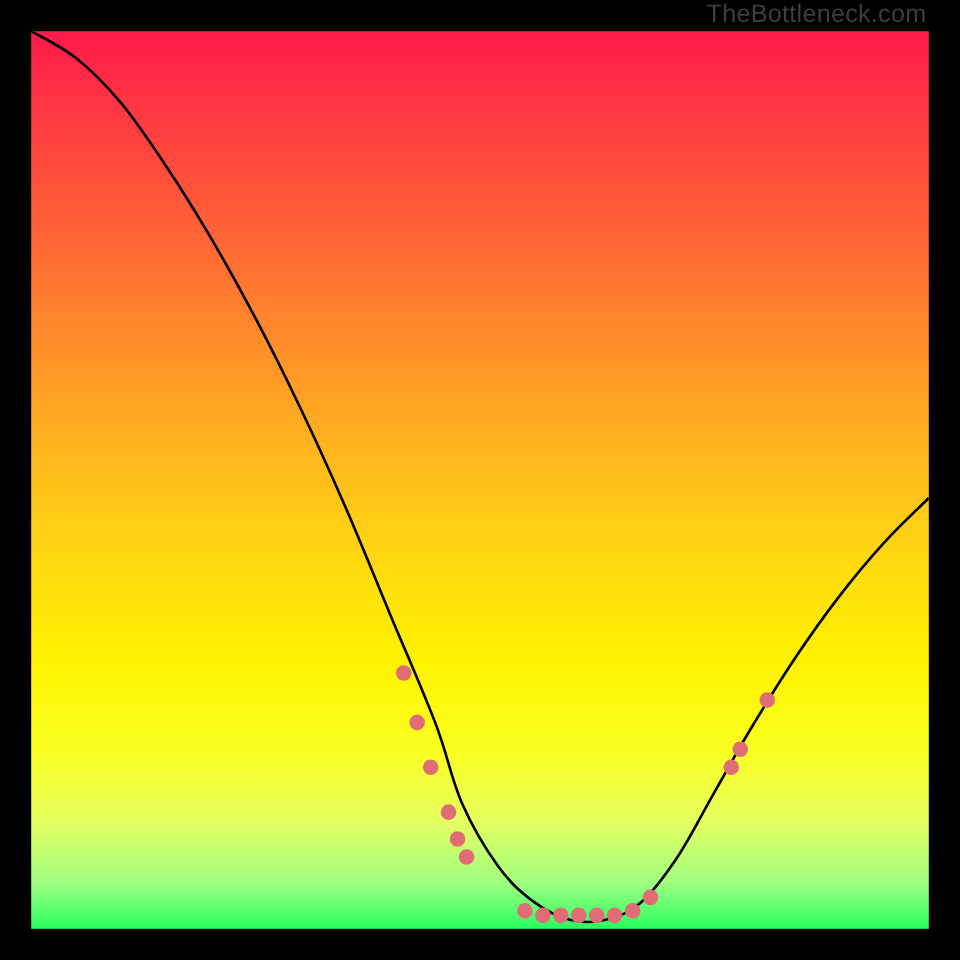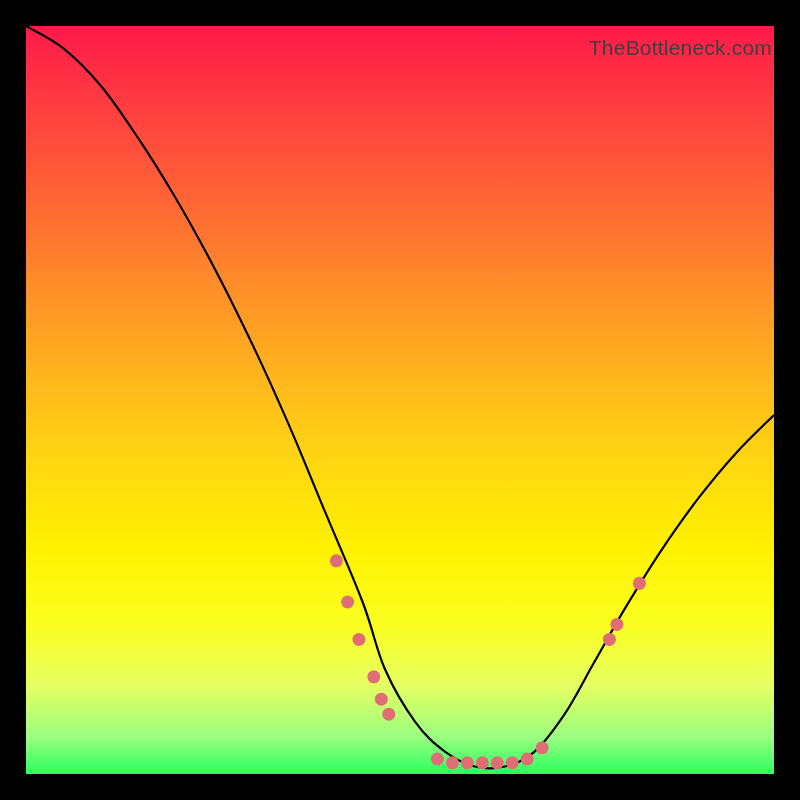--- a/index.html
+++ b/index.html
@@ -31,21 +31,20 @@
   }
   .watermark {
     position: absolute;
     top: 0px;
     right: 28px;
     color: #3e3e3e;
     font-family: Arial, Helvetica, sans-serif;
     font-size: 21px;
     font-weight: 500;
     letter-spacing: 0.2px;
-    margin-top: 36px;
   }
   svg.curve {
     position: absolute;
     top: 0; left: 0;
     width: 748px; height: 748px;
   }
 </style>
 </head>
 <body>
 

